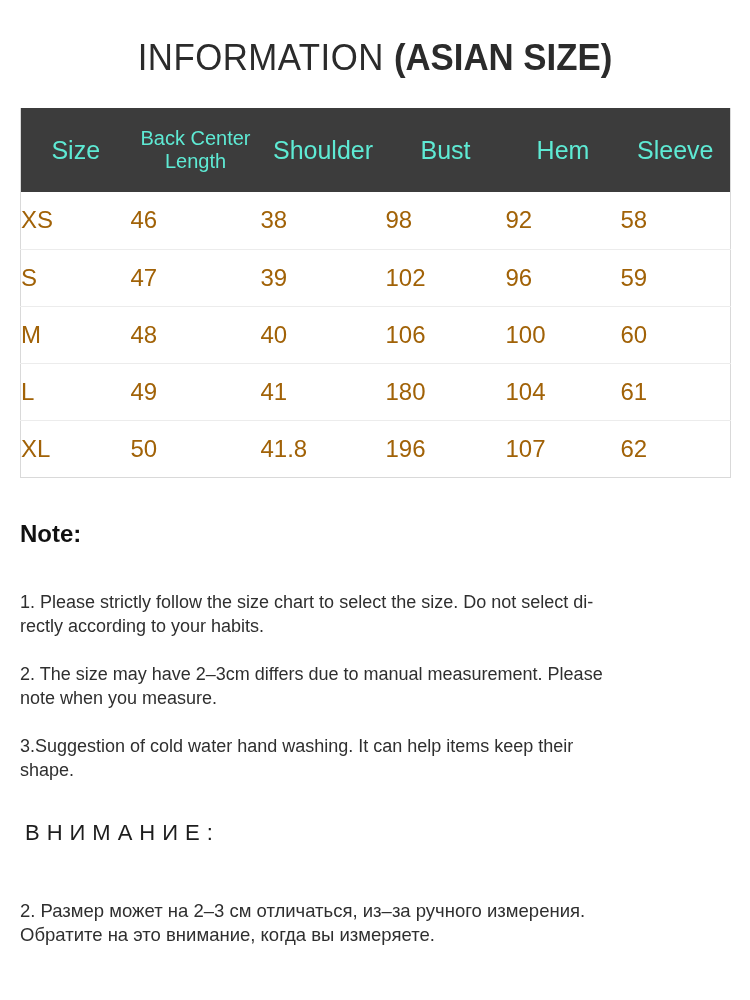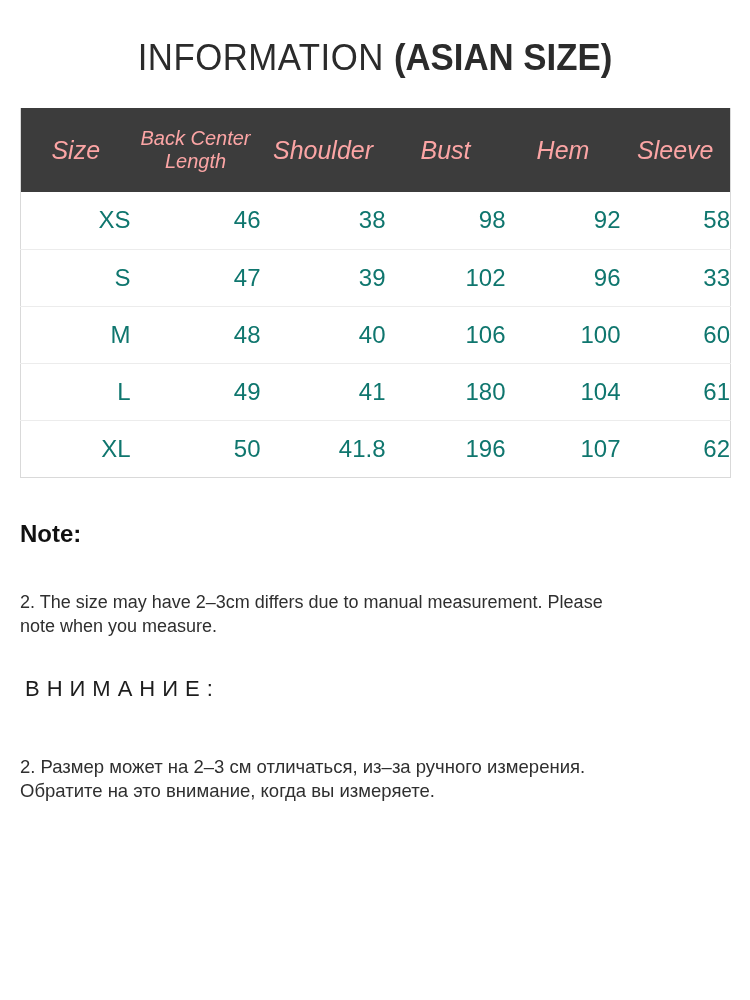--- a/index.html
+++ b/index.html
@@ -44,44 +44,43 @@
     table-layout: fixed;
     border-left: 1px solid #d9d9d9;
     border-right: 1px solid #d9d9d9;
     border-bottom: 1px solid #d9d9d9;
   }
   table.size-table thead tr {
     background: #3c3c3c;
     height: 84px;
   }
   table.size-table th {
-    color: #fca5a5;
+    color: #5eead4;
     font-weight: 400;
     font-size: 25px;
     text-align: center;
     vertical-align: middle;
     padding: 0;
-    font-style: italic;
   }
   table.size-table th.th-twoline {
     font-size: 20px;
     line-height: 1.15;
     white-space: pre-line;
   }
   table.size-table tbody tr {
     height: 57px;
   }
   table.size-table tbody tr:not(:last-child) td {
     border-bottom: 1px solid #ececec;
   }
   table.size-table td {
-    text-align: right;
+    text-align: left;
     vertical-align: middle;
     font-size: 24px;
-    color: #0f766e;
+    color: #a16207;
     padding: 0;
   }
   
   .note-heading {
     margin: 42px 0 0 0;
     font-size: 24px;
     line-height: 28px;
     font-weight: 700;
     color: #111111;
   }
@@ -144,21 +143,21 @@
         <td>98</td>
         <td>92</td>
         <td>58</td>
       </tr>
       <tr>
         <td>S</td>
         <td>47</td>
         <td>39</td>
         <td>102</td>
         <td>96</td>
-        <td>33</td>
+        <td>59</td>
       </tr>
       <tr>
         <td>M</td>
         <td>48</td>
         <td>40</td>
         <td>106</td>
         <td>100</td>
         <td>60</td>
       </tr>
       <tr>
@@ -176,22 +175,26 @@
         <td>196</td>
         <td>107</td>
         <td>62</td>
       </tr>
     </tbody>
   </table>
 
   <h2 class="note-heading">Note:</h2>
 
   <div class="note-body">
+    <div>1. Please strictly follow the size chart  to select the size. Do not select di-
+rectly according to your habits.</div>
     <div>2. The size may have 2–3cm differs due to manual measurement. Please
 note when you measure.</div>
+    <div>3.Suggestion of cold water hand washing. It can help items keep their
+shape.</div>
   </div>
 
   <h2 class="attention-heading">ВНИМАНИЕ:</h2>
 
   <div class="attention-body">
     <div>2. Размер может на 2–3 см отличаться, из–за ручного измерения.
 Обратите на это внимание, когда вы измеряете.</div>
     
   </div>
 

